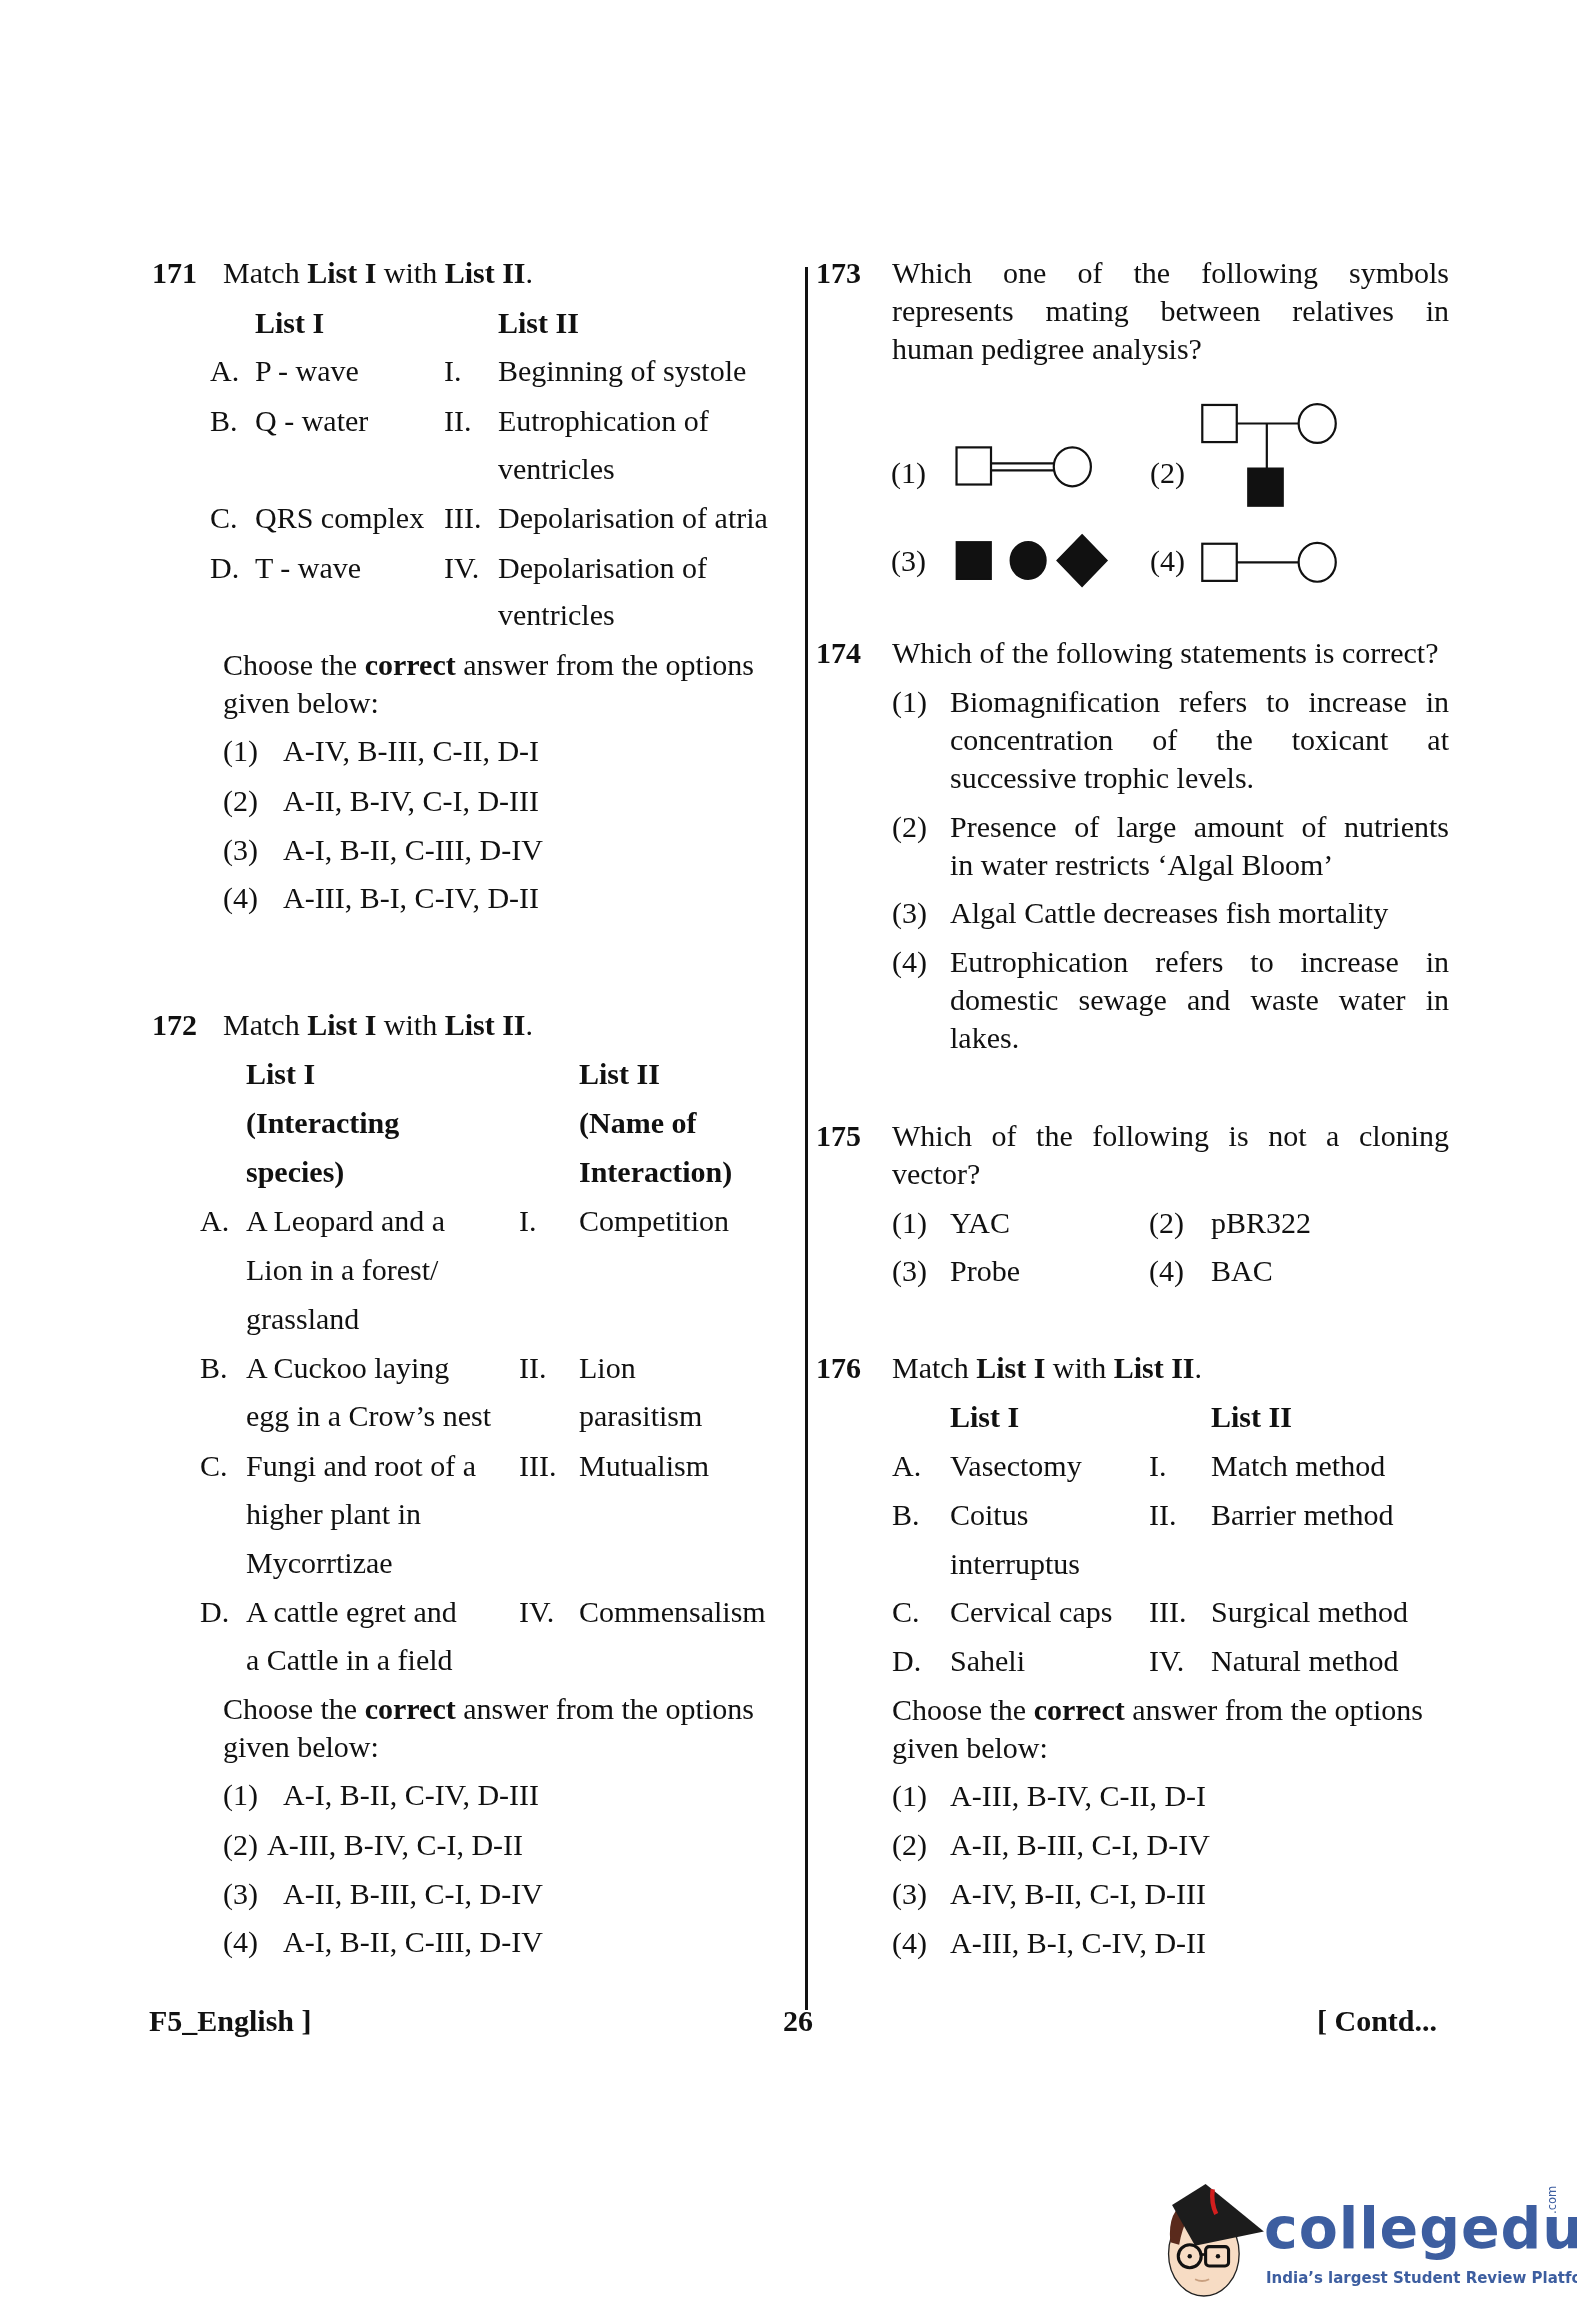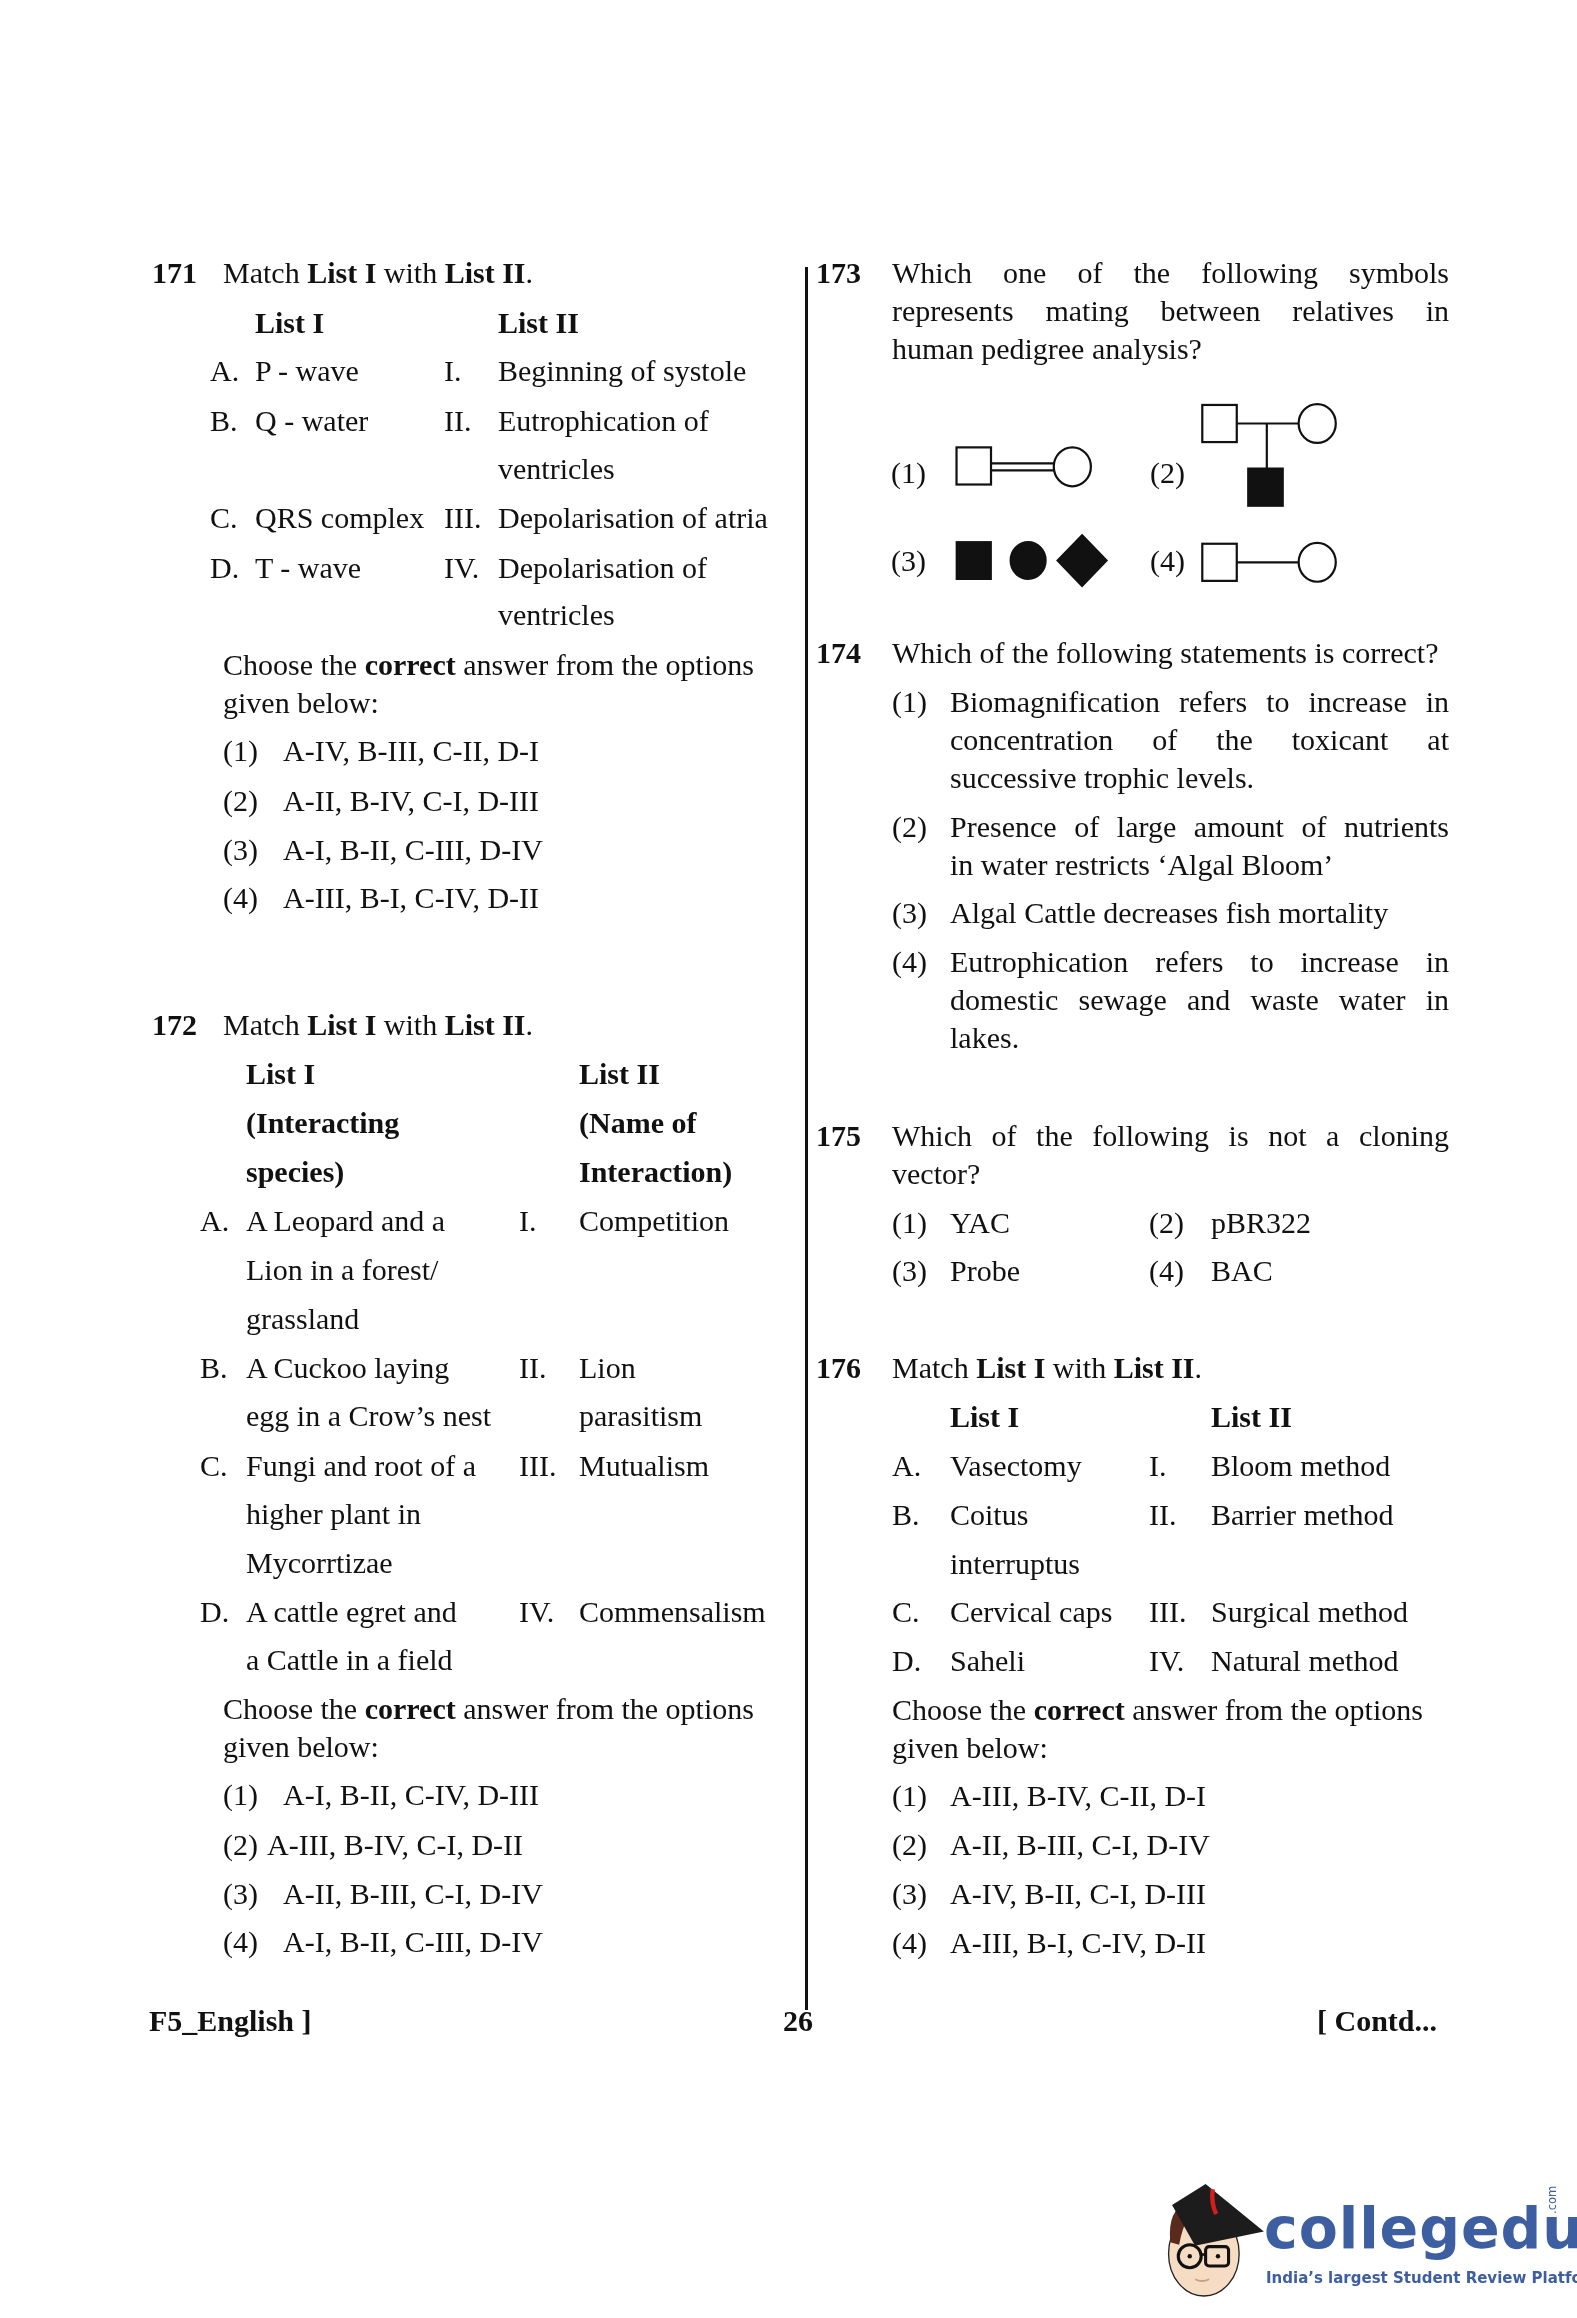--- a/index.html
+++ b/index.html
@@ -190,21 +190,21 @@
 
 <div>
   <div class="t b" style="left:816px;top:1375px">176</div>
   <div class="t" style="left:892px;top:1375px"><span>Match </span><b>List I</b><span> with </span><b>List II</b><span>.</span></div>
   <div class="t b" style="left:950px;top:1424px">List I</div>
   <div class="t b" style="left:1211px;top:1424px">List II</div>
 
   <div class="t" style="left:892px;top:1473px">A.</div>
   <div class="t" style="left:950px;top:1473px">Vasectomy</div>
   <div class="t" style="left:1149px;top:1473px">I.</div>
-  <div class="t" style="left:1211px;top:1473px">Bloom method</div>
+  <div class="t" style="left:1211px;top:1473px">Match method</div>
 
   <div class="t" style="left:892px;top:1522px">B.</div>
   <div class="t" style="left:950px;top:1522px">Coitus</div>
   <div class="t" style="left:950px;top:1571px">interruptus</div>
   <div class="t" style="left:1149px;top:1522px">II.</div>
   <div class="t" style="left:1211px;top:1522px">Barrier method</div>
 
   <div class="t" style="left:892px;top:1619px">C.</div>
   <div class="t" style="left:950px;top:1619px">Cervical caps</div>
   <div class="t" style="left:1149px;top:1619px">III.</div>

